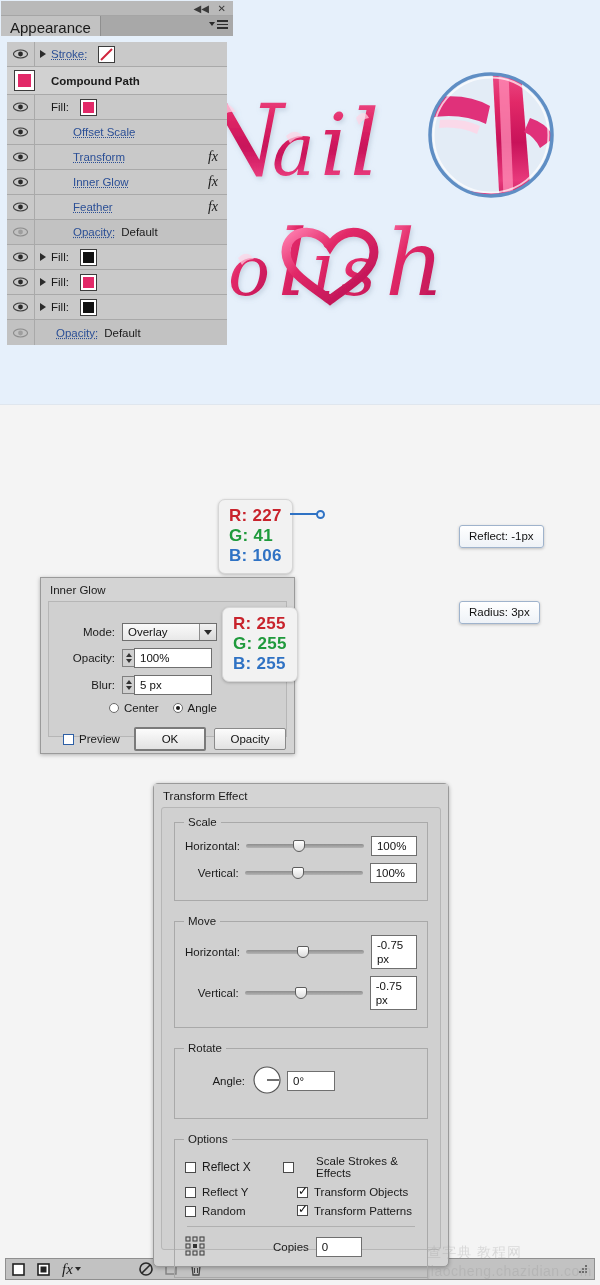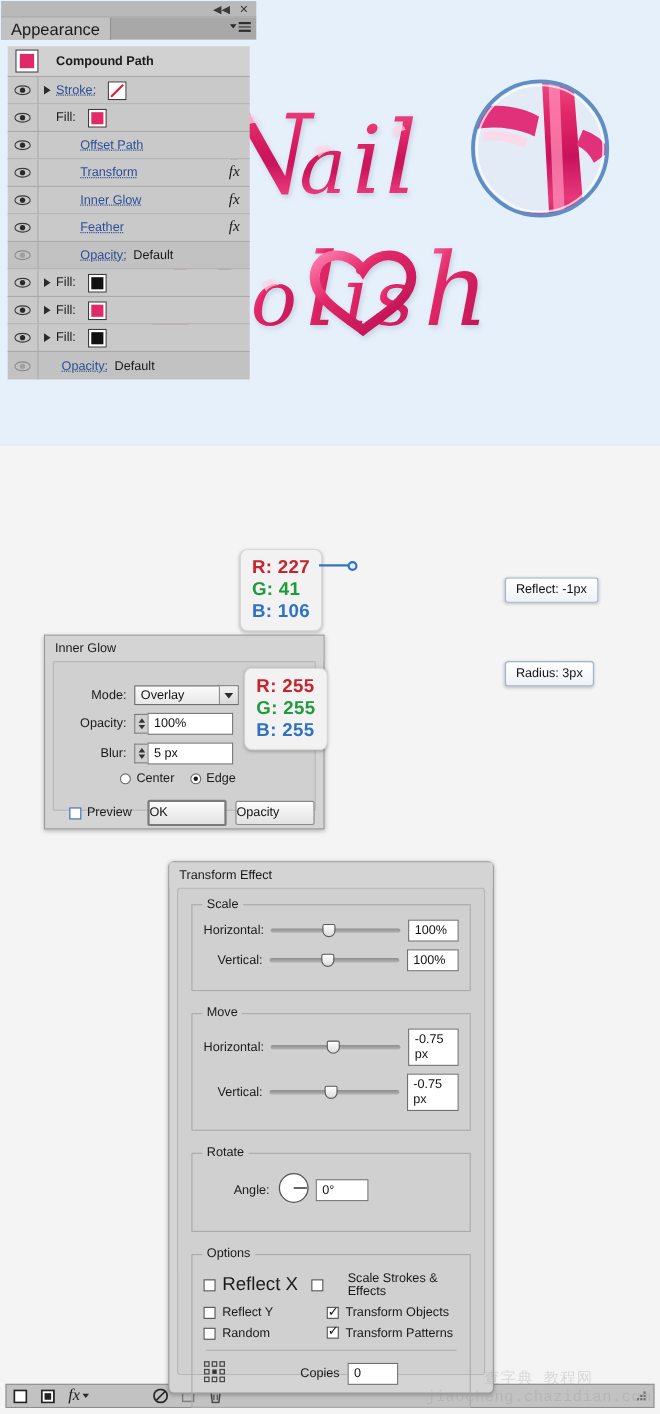--- a/index.html
+++ b/index.html
@@ -50,21 +50,21 @@
   .row { display:flex; align-items:center; margin:7px 0; }
   .lbl { text-align:right; font-size:11.5px; }
   .txtfield {
     background:#fff; border:1px solid #6f6f6f;
     font-family:"Liberation Sans", sans-serif; font-size:11.5px;
     padding:2px 5px; color:#111; line-height:14px;
   }
   .btn {
     background:linear-gradient(#fcfcfc,#e2e2e2);
     border:1px solid #8a8a8a; border-radius:2px;
-    font-size:11.5px; padding:4px 0; color:#111;
+    font-size:11.5px; text-align:center; padding:4px 0; color:#111;
     cursor:default;
   }
   .btn.primary { border:2px solid #7a7a7a; }
   .cbox {
     width:11px; height:11px; background:#fff; border:1px solid #4a4a4a;
     display:inline-block; position:relative; flex:0 0 auto;
   }
   .cbox.blue { border-color:#2d5fa5; }
   .cbox.on::after {
     content:"✓"; position:absolute; left:0px; top:-4px;
@@ -219,22 +219,22 @@
   #transform-effect { left:153px; top:783px; width:296px; height:484px;
     border-radius:5px; }
   #transform-effect .dlg-body { height:443px; border-radius:3px; position:relative; }
 
   
   .grip { width:9px; height:9px; position:relative; margin-left:auto; }
   .grip i { position:absolute; width:2px; height:2px; background:#6d6d6d; }
 
   #watermark {
     position:absolute; right:8px; bottom:6px;
-    opacity:.30; text-align:center; color:#9a9a9a;
-    font-family:Liberation Mono, monospace;
+    opacity:.30; color:#9a9a9a;
+    font-family:Liberation Sans, sans-serif;
   }
   #watermark .wm-main { font-size:14px; letter-spacing:1px; }
   #watermark .wm-sub { font-size:14px; letter-spacing:.5px; margin-top:1px; }
 </style>
 </head>
 <body>
 
 <div id="artwork">
   <svg class="art-svg" width="600" height="405" viewBox="0 0 600 405">
     <defs>
@@ -327,21 +327,21 @@
     <div class="row" style="margin-left:14px;">
       <span class="lbl" style="width:52px;">Blur:</span>
       <span class="spin" style="margin-left:7px;"></span>
       <span class="txtfield" style="width:78px;">5 px</span>
     </div>
 
     <div class="row" style="margin-left:60px;">
       <span class="radio"></span>
       <span style="margin:0 14px 0 5px;font-size:11.5px;">Center</span>
       <span class="radio on"></span>
-      <span style="margin-left:5px;font-size:11.5px;">Edge</span>
+      <span style="margin-left:5px;font-size:11.5px;">Angle</span>
     </div>
 
     <div class="row" style="margin-left:14px;margin-top:13px;">
       <span class="cbox blue"></span>
       <span style="margin-left:5px;font-size:11.5px;">Preview</span>
       <span class="btn primary" style="width:74px;margin-left:14px;">OK</span>
       <span class="btn" style="width:74px;margin-left:8px;">Opacity</span>
     </div>
 
   </div>
@@ -374,46 +374,46 @@
       <i class="caret-dn" style="border-top-width:4px;border-left-width:3px;border-right-width:3px;"></i>
       <span class="lines">
           <i></i>
           <i></i>
           <i></i>
         </span>
     </div>
   </div>
 
   <div id="ap-list">
-    <div class="ap-row head">
-      <div class="ap-head-swatch">
-        <div class="inner" style="background:#e22968;"></div>
-      </div>
-      <span class="ap-label" style="font-weight:bold;margin-left:16px;">Compound Path</span>
-    </div>
-
     <div class="ap-row">
       <span class="ap-eye">
         <svg width="15" height="10" viewBox="0 0 15 10">
             <ellipse cx="7.5" cy="5" rx="7" ry="4" fill="none" stroke="#3a3a3a" stroke-width="1.1"></ellipse>
             <circle cx="7.5" cy="5" r="2.4" fill="#2a2a2a"></circle>
           </svg>
       </span>
       <span class="ap-arrow">
           <i class="tri"></i>
         </span>
       <span class="ap-label link">Stroke:</span>
       <span class="ap-swatch" style="margin-left:11px;">
         <svg width="15" height="15" viewBox="0 0 15 15">
             <rect width="15" height="15" fill="#fff"></rect>
             <line x1="2" y1="13" x2="13" y2="2" stroke="#d0243b" stroke-width="2"></line>
           </svg>
       </span>
     </div>
 
+    <div class="ap-row head">
+      <div class="ap-head-swatch">
+        <div class="inner" style="background:#e22968;"></div>
+      </div>
+      <span class="ap-label" style="font-weight:bold;margin-left:16px;">Compound Path</span>
+    </div>
+
     <div class="ap-row">
       <span class="ap-eye">
         <svg width="15" height="10" viewBox="0 0 15 10">
             <ellipse cx="7.5" cy="5" rx="7" ry="4" fill="none" stroke="#3a3a3a" stroke-width="1.1"></ellipse>
             <circle cx="7.5" cy="5" r="2.4" fill="#2a2a2a"></circle>
           </svg>
       </span>
       <span class="ap-arrow"></span>
       <span class="ap-label">Fill:</span>
       <span class="ap-swatch" style="margin-left:11px;">
@@ -422,21 +422,21 @@
     </div>
 
     <div class="ap-row">
       <span class="ap-eye">
         <svg width="15" height="10" viewBox="0 0 15 10">
             <ellipse cx="7.5" cy="5" rx="7" ry="4" fill="none" stroke="#3a3a3a" stroke-width="1.1"></ellipse>
             <circle cx="7.5" cy="5" r="2.4" fill="#2a2a2a"></circle>
           </svg>
       </span>
       <span class="ap-arrow"></span>
-      <span class="ap-label link" style="margin-left:22px;">Offset Path</span>
+      <span class="ap-label link" style="margin-left:22px;">Offset Scale</span>
     </div>
 
     <div class="ap-row">
       <span class="ap-eye">
         <svg width="15" height="10" viewBox="0 0 15 10">
             <ellipse cx="7.5" cy="5" rx="7" ry="4" fill="none" stroke="#3a3a3a" stroke-width="1.1"></ellipse>
             <circle cx="7.5" cy="5" r="2.4" fill="#2a2a2a"></circle>
           </svg>
       </span>
       <span class="ap-arrow"></span>
@@ -645,21 +645,21 @@
         <span class="txtfield" style="width:48px;margin-left:5px;">0°</span>
       </div>
     </div>
 
     <div class="fieldset" style="margin-top:20px;padding-bottom:12px;">
       <span class="legend">Options</span>
 
       <div class="row" style="margin-top:9px;">
         <span style="display:flex;align-items:center;width:112px;">
           <span class="cbox"></span>
-          <span style="margin-left:6px;font-size:17px;text-align:right;">Reflect X</span>
+          <span style="margin-left:6px;font-size:12px;text-align:right;">Reflect X</span>
         </span>
         <span style="display:flex;align-items:center;">
           <span class="cbox"></span>
           <span style="margin-left:22px;font-size:11.5px;">Scale Strokes &amp; Effects</span>
         </span>
       </div>
 
       <div class="row">
         <span style="display:flex;align-items:center;width:112px;">
           <span class="cbox"></span>

